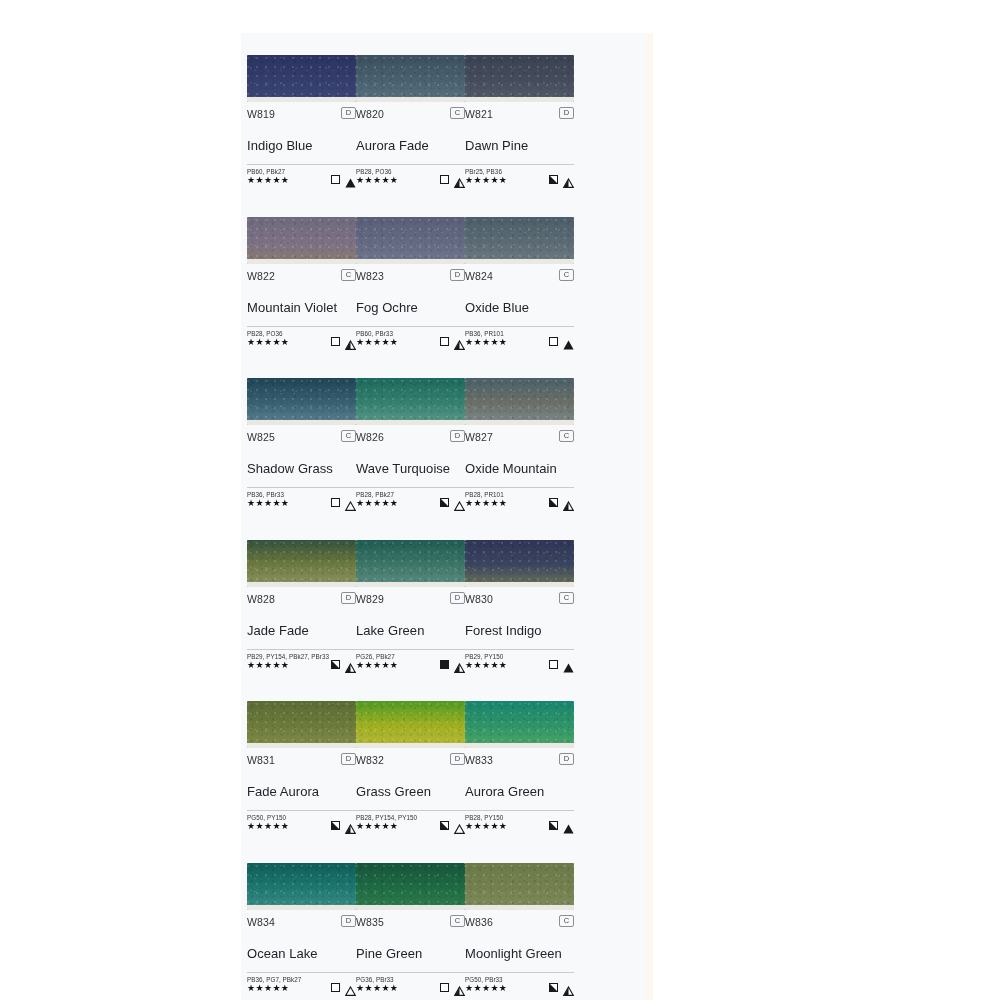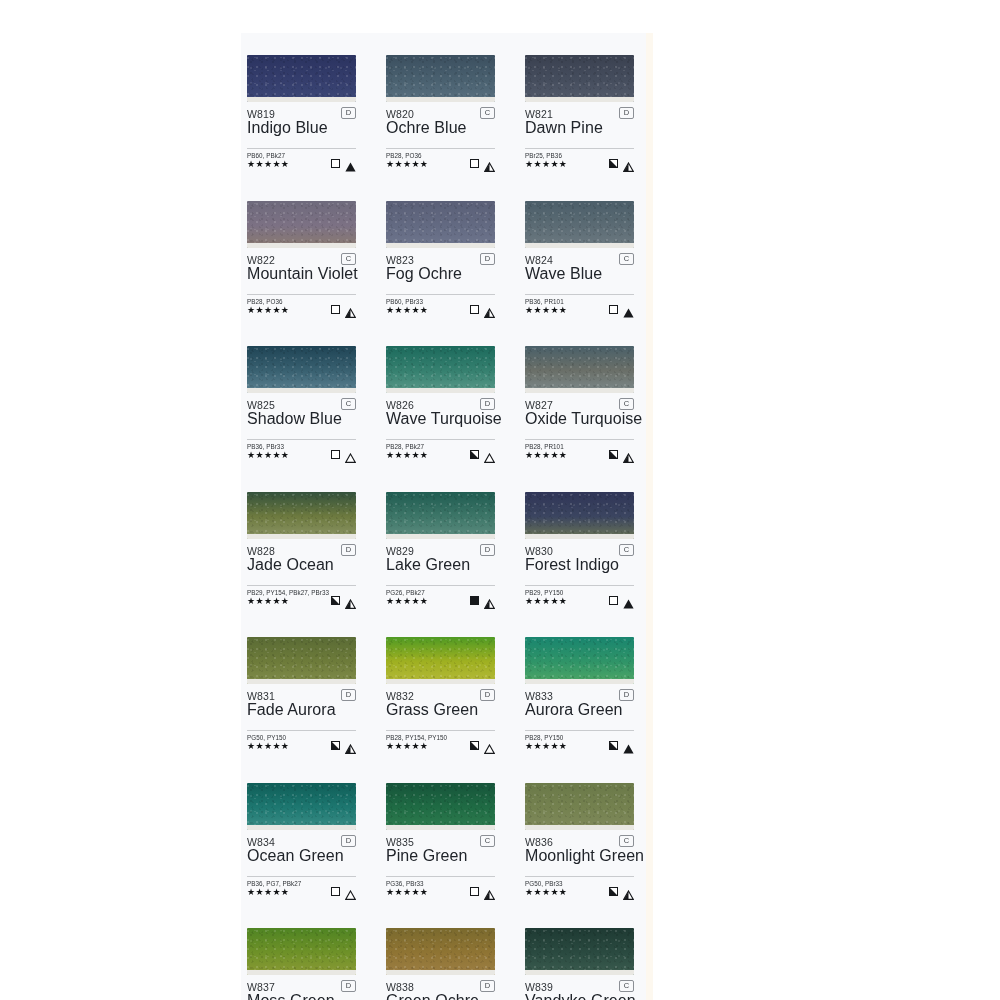--- a/index.html
+++ b/index.html
@@ -47,21 +47,20 @@
     background: #fdf8ef;
   }
   .grid {
     position: absolute;
     left: 247px;
     top: 55px;
     width: 399px;
   }
   .row {
     display: flex;
-    gap: 30px;
     margin-bottom: 32.5px;
   }
   .card {
     width: 109px;
     position: relative;
   }
   .swatch {
     width: 109px;
     height: 47px;
     display: block;
@@ -95,24 +94,24 @@
     position: relative;
     min-height: 28px;
   }
   .code {
     font-size: 10.5px;
     color: #2f3337;
     line-height: 12px;
     letter-spacing: .1px;
   }
   .pname {
-    font-size: 16px;
+    font-size: 13px;
     color: #20242a;
     line-height: 13px;
-    margin-top: 1px;
+    margin-top: 19px;
     letter-spacing: .05px;
     white-space: nowrap;
   }
   .series-badge {
     position: absolute;
     right: 0;
     top: -1px;
     width: 13px;
     height: 10px;
     border: 1px solid #8b8f95;
@@ -200,21 +199,21 @@
             </div>
           </div>
         </div>
         <div class="card">
           <div class="swatch" style="background: linear-gradient(rgb(59, 79, 95) 0%, rgb(73, 96, 111) 52%, rgb(90, 113, 129) 100%);">
             <div class="swatch-grain"></div>
             <div class="swatch-paper"></div>
           </div>
           <div class="meta">
             <div class="code">W820</div>
-            <div class="pname">Ochre Blue</div>
+            <div class="pname">Aurora Fade</div>
             <div class="series-badge">C</div>
           </div>
           <div class="divider"></div>
           <div class="footer">
             <div class="pigments">PB28, PO36</div>
             <div class="stars">★★★★★</div>
             <div class="icons">
               <div class="sq"></div>
               <div class="tri"><svg width="11" height="10" viewBox="0 0 11 10">
                   <polygon points="5.5,0.9 10.3,9.4 0.7,9.4" fill="#ffffff" stroke="#17191c" stroke-width="1.1"></polygon>
@@ -294,21 +293,21 @@
             </div>
           </div>
         </div>
         <div class="card">
           <div class="swatch" style="background: linear-gradient(rgb(75, 94, 105) 0%, rgb(91, 107, 116) 52%, rgb(109, 122, 129) 100%);">
             <div class="swatch-grain"></div>
             <div class="swatch-paper"></div>
           </div>
           <div class="meta">
             <div class="code">W824</div>
-            <div class="pname">Wave Blue</div>
+            <div class="pname">Oxide Blue</div>
             <div class="series-badge">C</div>
           </div>
           <div class="divider"></div>
           <div class="footer">
             <div class="pigments">PB36, PR101</div>
             <div class="stars">★★★★★</div>
             <div class="icons">
               <div class="sq"></div>
               <div class="tri"><svg width="11" height="10" viewBox="0 0 11 10">
                   <polygon points="5.5,0.6 10.6,9.6 0.4,9.6" fill="#17191c"></polygon>
@@ -318,21 +317,21 @@
         </div>
       </div>
       <div class="row">
         <div class="card">
           <div class="swatch" style="background: linear-gradient(rgb(31, 68, 85) 0%, rgb(56, 96, 112) 52%, rgb(93, 130, 146) 100%);">
             <div class="swatch-grain"></div>
             <div class="swatch-paper"></div>
           </div>
           <div class="meta">
             <div class="code">W825</div>
-            <div class="pname">Shadow Blue</div>
+            <div class="pname">Shadow Grass</div>
             <div class="series-badge">C</div>
           </div>
           <div class="divider"></div>
           <div class="footer">
             <div class="pigments">PB36, PBr33</div>
             <div class="stars">★★★★★</div>
             <div class="icons">
               <div class="sq"></div>
               <div class="tri"><svg width="11" height="10" viewBox="0 0 11 10">
                   <polygon points="5.5,0.9 10.3,9.4 0.7,9.4" fill="#ffffff" stroke="#17191c" stroke-width="1.1"></polygon>
@@ -362,21 +361,21 @@
             </div>
           </div>
         </div>
         <div class="card">
           <div class="swatch" style="background: linear-gradient(rgb(74, 96, 105) 0%, rgb(106, 111, 104) 52%, rgb(125, 138, 140) 100%);">
             <div class="swatch-grain"></div>
             <div class="swatch-paper"></div>
           </div>
           <div class="meta">
             <div class="code">W827</div>
-            <div class="pname">Oxide Turquoise</div>
+            <div class="pname">Oxide Mountain</div>
             <div class="series-badge">C</div>
           </div>
           <div class="divider"></div>
           <div class="footer">
             <div class="pigments">PB28, PR101</div>
             <div class="stars">★★★★★</div>
             <div class="icons">
               <div class="sq half"></div>
               <div class="tri"><svg width="11" height="10" viewBox="0 0 11 10">
                   <polygon points="5.5,0.9 10.3,9.4 0.7,9.4" fill="#ffffff" stroke="#17191c" stroke-width="1.1"></polygon>
@@ -387,21 +386,21 @@
         </div>
       </div>
       <div class="row">
         <div class="card">
           <div class="swatch" style="background: linear-gradient(rgb(51, 81, 60) 0%, rgb(109, 122, 63) 52%, rgb(140, 149, 102) 100%);">
             <div class="swatch-grain"></div>
             <div class="swatch-paper"></div>
           </div>
           <div class="meta">
             <div class="code">W828</div>
-            <div class="pname">Jade Ocean</div>
+            <div class="pname">Jade Fade</div>
             <div class="series-badge">D</div>
           </div>
           <div class="divider"></div>
           <div class="footer">
             <div class="pigments">PB29, PY154, PBk27, PBr33</div>
             <div class="stars">★★★★★</div>
             <div class="icons">
               <div class="sq half"></div>
               <div class="tri"><svg width="11" height="10" viewBox="0 0 11 10">
                   <polygon points="5.5,0.9 10.3,9.4 0.7,9.4" fill="#ffffff" stroke="#17191c" stroke-width="1.1"></polygon>
@@ -526,21 +525,21 @@
         </div>
       </div>
       <div class="row">
         <div class="card">
           <div class="swatch" style="background: linear-gradient(rgb(15, 94, 88) 0%, rgb(29, 119, 112) 52%, rgb(61, 143, 136) 100%);">
             <div class="swatch-grain"></div>
             <div class="swatch-paper"></div>
           </div>
           <div class="meta">
             <div class="code">W834</div>
-            <div class="pname">Ocean Green</div>
+            <div class="pname">Ocean Lake</div>
             <div class="series-badge">D</div>
           </div>
           <div class="divider"></div>
           <div class="footer">
             <div class="pigments">PB36, PG7, PBk27</div>
             <div class="stars">★★★★★</div>
             <div class="icons">
               <div class="sq"></div>
               <div class="tri"><svg width="11" height="10" viewBox="0 0 11 10">
                   <polygon points="5.5,0.9 10.3,9.4 0.7,9.4" fill="#ffffff" stroke="#17191c" stroke-width="1.1"></polygon>

